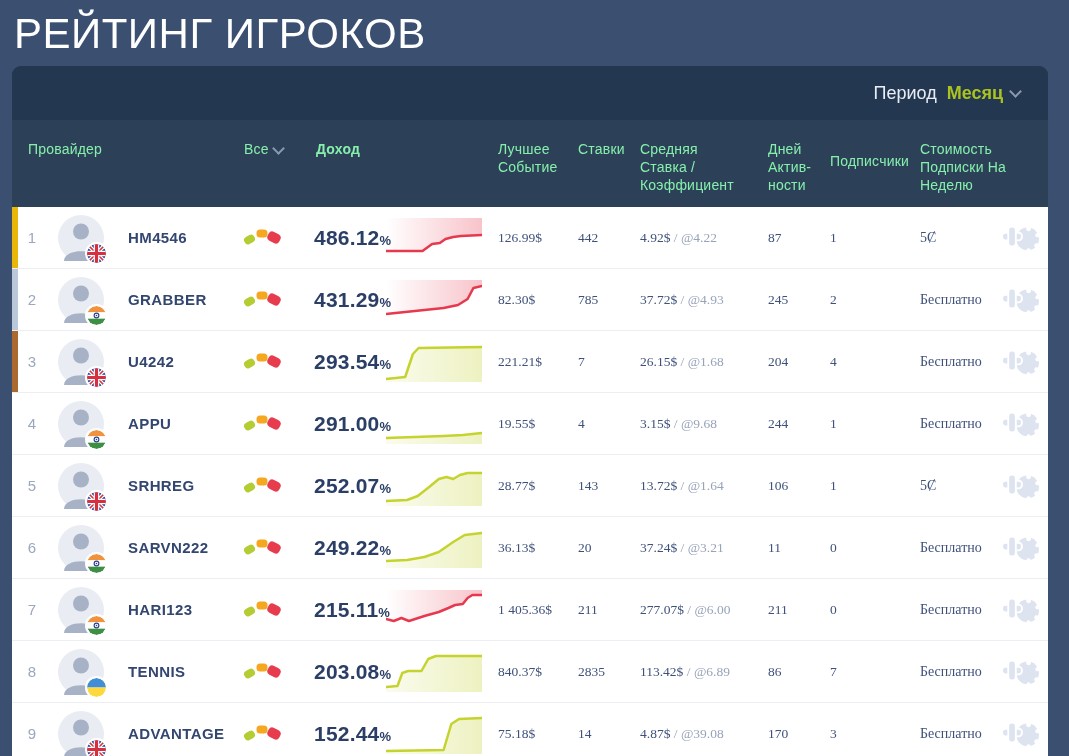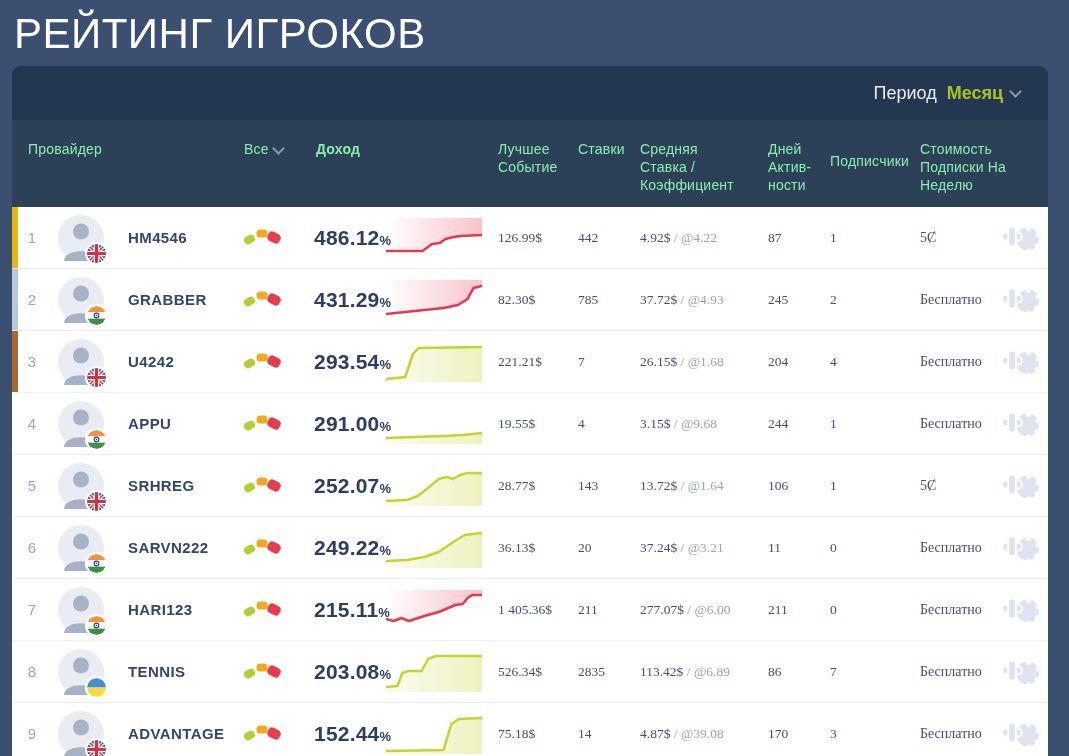--- a/index.html
+++ b/index.html
@@ -648,21 +648,21 @@
         <rect x="25.5" y="6.5" width="13" height="10" rx="4" fill="#e73b4e" transform="rotate(28 32 11.5)"></rect>
       </svg>
     </div>
     <div class="cell percent"><b>203.08</b><span class="pct">%</span></div>
     <div class="cell spark">
           <svg width="96" height="40" viewBox="0 0 96 40">
             <polygon points="0.0,35 11.5,34 16.3,21 22.1,19 35.5,19 42.2,7 49.9,4 96.0,4 96,40 0,40" fill="url(#gradY)"></polygon>
             <polyline points="0.0,35 11.5,34 16.3,21 22.1,19 35.5,19 42.2,7 49.9,4 96.0,4" fill="none" stroke="#c5d32f" stroke-width="2.5" stroke-linejoin="round" stroke-linecap="round"></polyline>
           </svg>
         </div>
-    <div class="cell val c-best">526.34$</div>
+    <div class="cell val c-best">840.37$</div>
     <div class="cell val c-bets">2835</div>
     <div class="cell val c-avg"><span>113.42$</span><span class="light"> / </span><span class="light">@6.89</span></div>
     <div class="cell val c-days">86</div>
     <div class="cell val c-subs">7</div>
     <div class="cell val c-cost">Бесплатно</div>
     <div class="cell c-action">
       <button class="act">
         <svg width="42" height="34" viewBox="0 0 44 36">
           <g fill="#dde3ef" stroke="#fff" stroke-width="2">
             <circle cx="29" cy="19" r="12" stroke="none"></circle>

